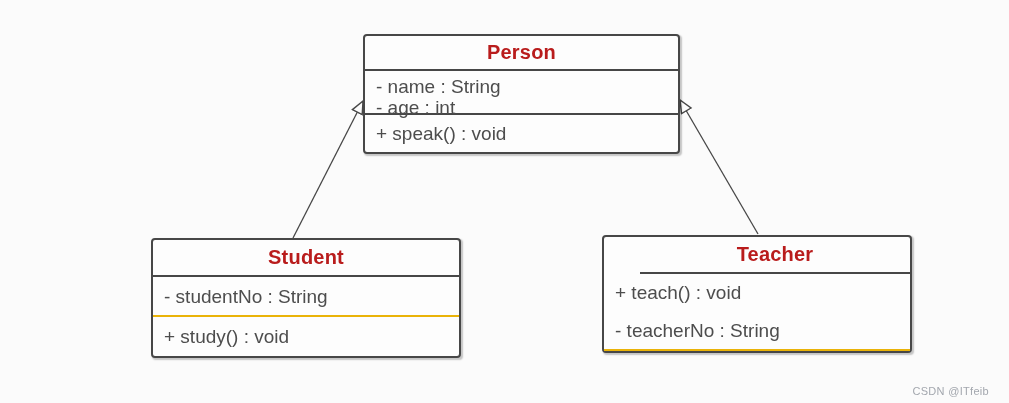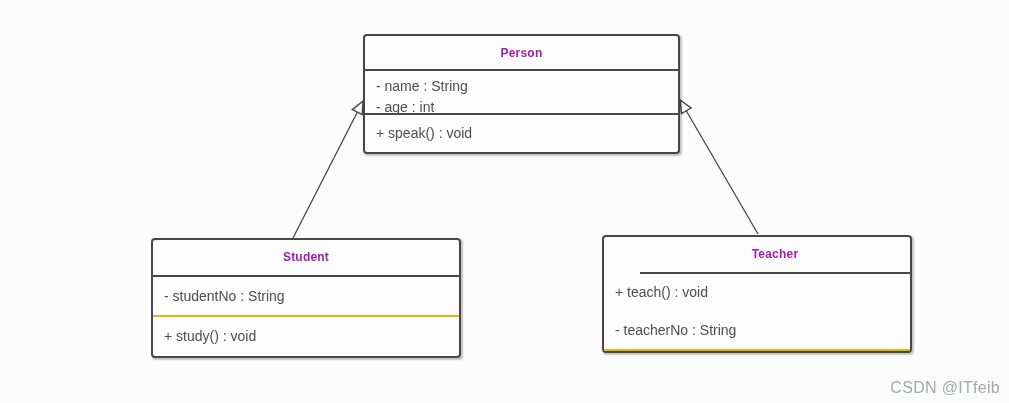--- a/index.html
+++ b/index.html
@@ -31,31 +31,31 @@
     border-radius: 4px;
     box-shadow: 1.5px 1.5px 1.5px rgba(0,0,0,0.22);
     color: #4d4d4d;
     display: flex;
     flex-direction: column;
   }
   .uml-title {
     box-sizing: border-box;
     border-bottom: 2px solid #474747;
     font-weight: bold;
-    font-size: 12px;
-    color: #a21caf;
+    font-size: 20px;
+    color: #b91c1c;
     text-align: center;
     display: flex;
     align-items: center;
     justify-content: center;
     letter-spacing: 0.2px;
   }
   .uml-section {
     box-sizing: border-box;
-    font-size: 14px;
+    font-size: 19px;
     line-height: 21px;
     padding-left: 11px;
     padding-right: 8px;
   }
   .uml-section.divided {
     border-bottom: 2px solid #eab308;
   }
   .uml-section.centered {
     display: flex;
     flex-direction: column;
@@ -72,23 +72,23 @@
   #class-student .uml-attrs   { height: 42px; }
   #class-student .uml-methods { height: 40px; }
   
   #class-teacher { left: 602px; top: 235px; width: 310px; height: 118px; }
   #class-teacher .uml-title   { height: 38px; margin-left: 36px; }
   #class-teacher .uml-attrs   { height: 41px; }
   #class-teacher .uml-methods { height: 39px; }
 
   .watermark {
     position: absolute;
-    right: 9px;
+    right: 20px;
     bottom: 6px;
-    font-size: 16px;
+    font-size: 11px;
     color: #a3a7ae;
     letter-spacing: 0.3px;
   }
 </style>
 </head>
 <body>
 
 <div class="canvas">
 
   <svg class="arrow-layer" viewBox="0 0 1009 403">

